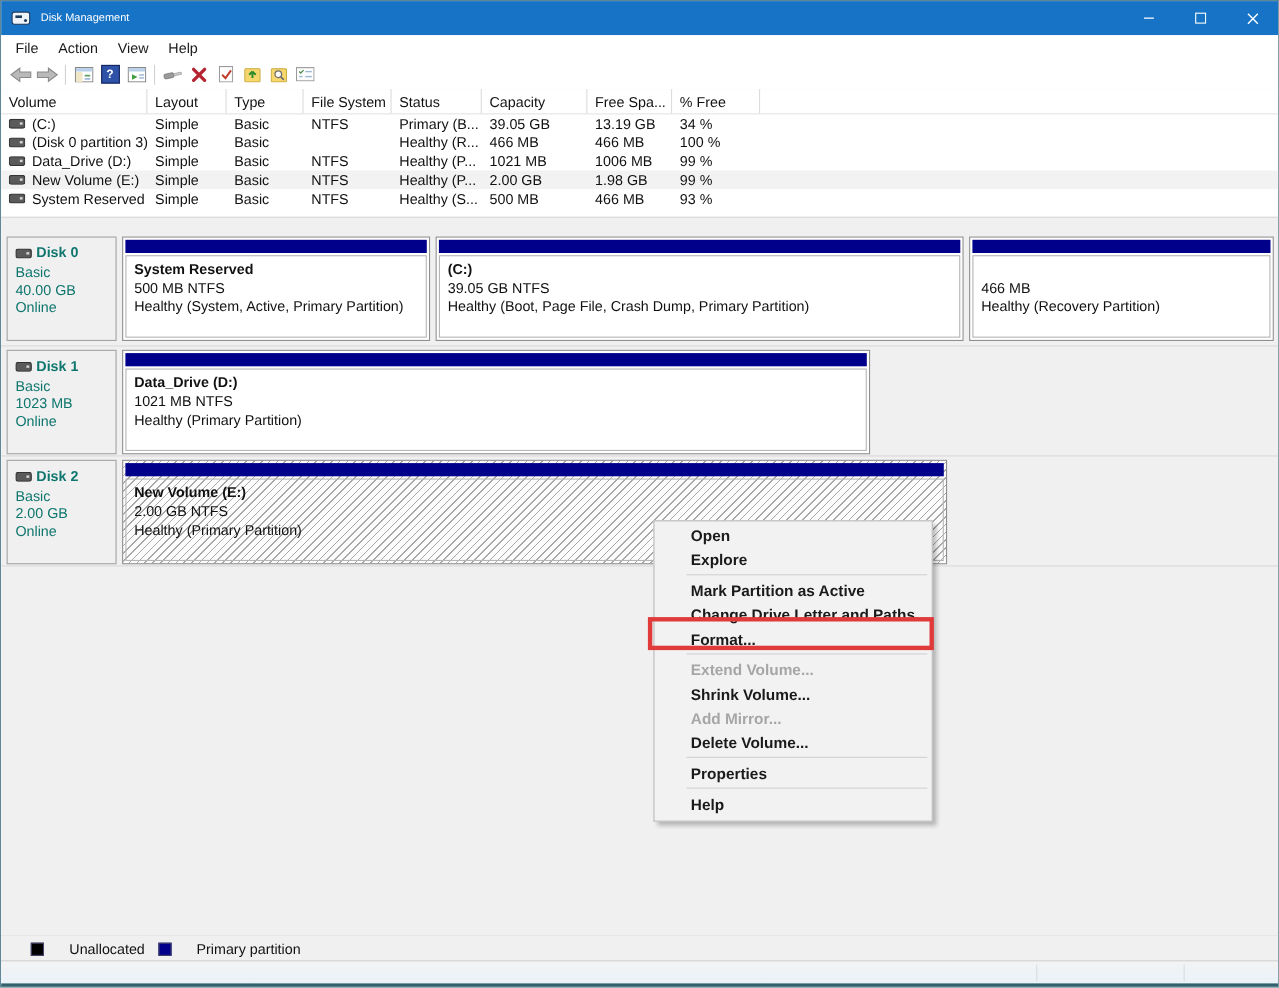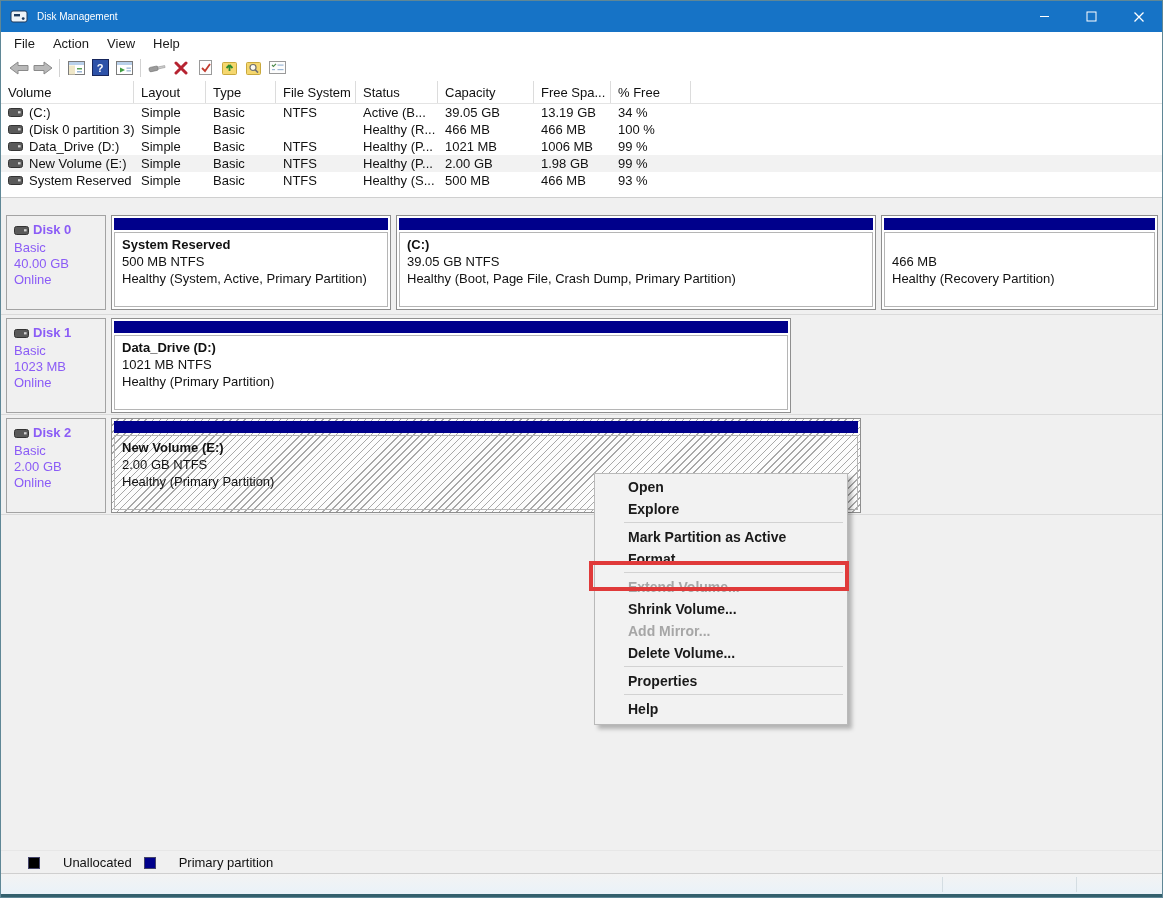--- a/index.html
+++ b/index.html
@@ -27,21 +27,21 @@
   .vh-row{display:flex;height:22px;border-bottom:1px solid #e4e4e4;align-items:stretch;}
   .vh-cell{box-sizing:border-box;padding-left:7px;display:flex;align-items:center;border-right:1px solid #dcdcdc;white-space:nowrap;overflow:hidden;}
   .vh-fill{flex:1;}
   .vrow{display:flex;height:17px;align-items:center;}
   .vrow.sel{background:#f2f2f2;}
   .vcell{box-sizing:border-box;padding-left:7px;white-space:nowrap;overflow:hidden;display:flex;align-items:center;gap:6px;}
   .drive-ic{display:flex;align-items:center;}
   
   .graph{position:absolute;top:197px;left:0;right:0;height:652px;background:#f0f0f0;}
   .disk-row{position:absolute;left:0;right:0;height:96px;}
-  .disk-label{position:absolute;left:5px;top:0;width:100px;height:95px;border:1px solid #a3a3a3;box-sizing:border-box;padding:6px 7px 0 7px;font-size:13px;line-height:16px;color:#8b5cf6;}
+  .disk-label{position:absolute;left:5px;top:0;width:100px;height:95px;border:1px solid #a3a3a3;box-sizing:border-box;padding:6px 7px 0 7px;font-size:13px;line-height:16px;color:#0f766e;}
   .dl-head{display:flex;align-items:center;gap:4px;font-weight:bold;margin-bottom:2px;}
   .dl-line{line-height:16px;}
   .partitions{position:absolute;left:110px;top:0;display:flex;gap:5px;}
   .partition{box-sizing:border-box;height:95px;border:1px solid #8f8f8f;background:#fff;padding:2px;display:flex;flex-direction:column;}
   .partition.hatched{background-color:#fcfcfc;background-image:repeating-linear-gradient(135deg,rgba(0,0,0,0) 0 4px,#a8a8a8 4px 5px);}
   .pbar{height:12px;flex:none;}
   .pcontent{flex:1;border:1px solid #b5b5b5;margin-top:2px;padding:3px 7px;font-size:13px;line-height:17px;color:#111;background:#fff;overflow:hidden;}
   .partition.hatched .pcontent{background:transparent;}
   .pname{font-weight:bold;min-height:17px;white-space:nowrap;}
   .pline{white-space:nowrap;}
@@ -196,21 +196,21 @@
               <svg width="15" height="9" viewBox="0 0 15 9">
                 <rect x="0.5" y="0.5" width="14" height="8" rx="2" fill="#5a5a5a" stroke="#333"></rect>
                 <rect x="10" y="3.2" width="2.6" height="2.2" fill="#d5d5d5"></rect>
               </svg>
             </span>
             <span>(C:)</span>
           </div>
           <div class="vcell" style="width: 72px;">Simple</div>
           <div class="vcell" style="width: 70px;">Basic</div>
           <div class="vcell" style="width: 80px;">NTFS</div>
-          <div class="vcell" style="width: 82px;">Active (B...</div>
+          <div class="vcell" style="width: 82px;">Primary (B...</div>
           <div class="vcell" style="width: 96px;">39.05 GB</div>
           <div class="vcell" style="width: 77px;">13.19 GB</div>
           <div class="vcell" style="width: 80px;">34 %</div>
         </div>
         <div class="vrow">
           <div class="vcell" style="width: 133px;">
             <span class="drive-ic">
               <svg width="15" height="9" viewBox="0 0 15 9">
                 <rect x="0.5" y="0.5" width="14" height="8" rx="2" fill="#5a5a5a" stroke="#333"></rect>
                 <rect x="10" y="3.2" width="2.6" height="2.2" fill="#d5d5d5"></rect>
@@ -398,20 +398,21 @@
     <div class="sb-sep" style="left:941px"></div>
     <div class="sb-sep" style="left:1075px"></div>
   </div>
   <div class="bottomstrip"></div>
 
   <div class="ctxmenu">
       <div class="mi">Open</div>
       <div class="mi">Explore</div>
       <div class="msep"></div>
       <div class="mi">Mark Partition as Active</div>
+      <div class="mi">Change Drive Letter and Paths...</div>
       <div class="mi">Format...</div>
       <div class="msep"></div>
       <div class="mi disabled">Extend Volume...</div>
       <div class="mi">Shrink Volume...</div>
       <div class="mi disabled">Add Mirror...</div>
       <div class="mi">Delete Volume...</div>
       <div class="msep"></div>
       <div class="mi">Properties</div>
       <div class="msep"></div>
       <div class="mi">Help</div>

